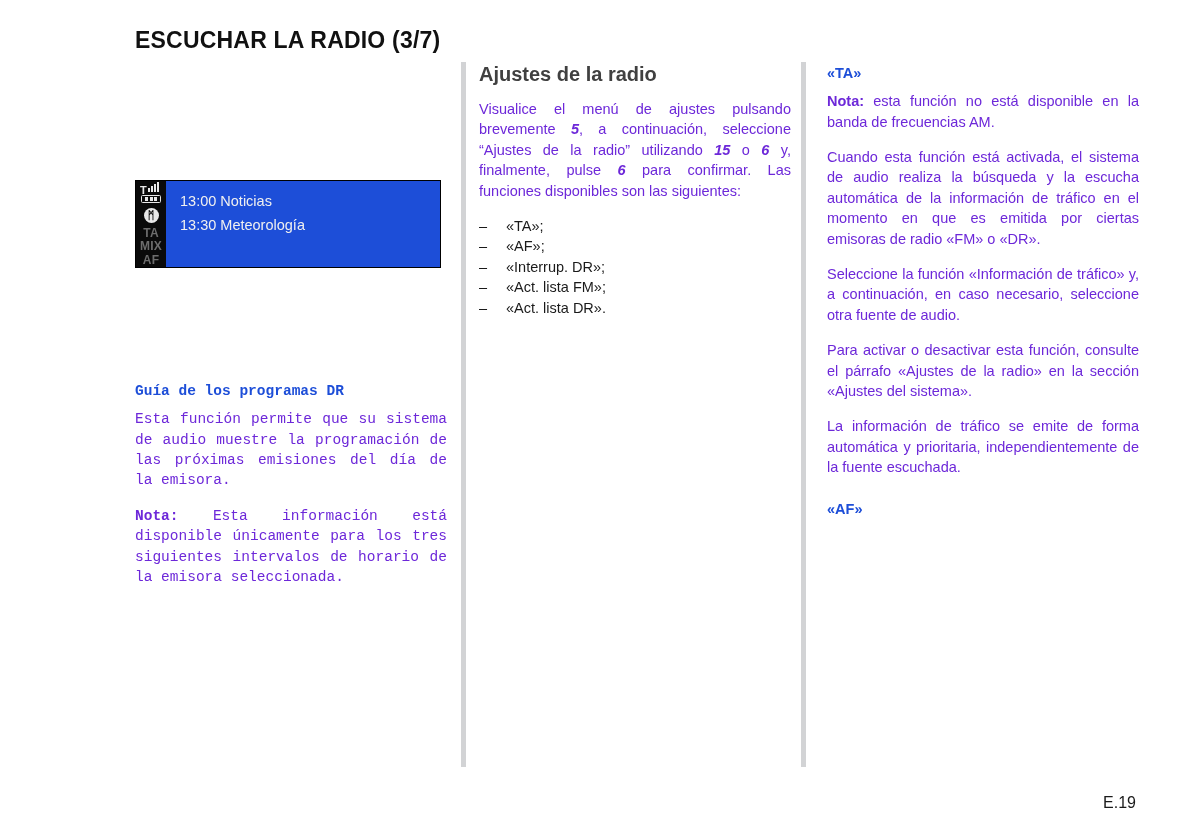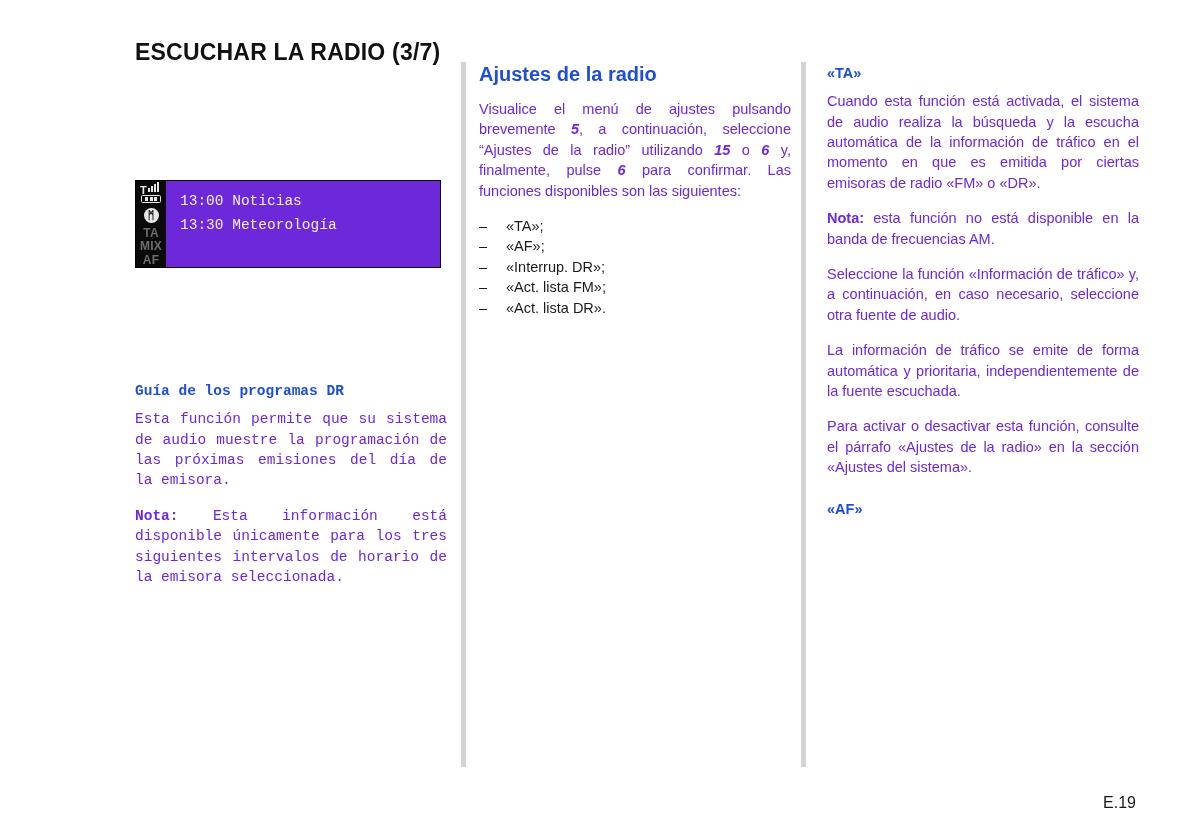--- a/index.html
+++ b/index.html
@@ -18,21 +18,21 @@
 
   .page {
     position: absolute;
     inset: 0;
   }
 
   
   .page-title {
     position: absolute;
     left: 135px;
-    top: 39px;
+    top: 27px;
     font-size: 23px;
     font-weight: bold;
     letter-spacing: 0.2px;
     color: #111;
     white-space: nowrap;
   }
   .page-title .folio {
     font-weight: bold;
   }
 
@@ -55,21 +55,21 @@
   }
   .col-1 { left: 135px; font-family: Liberation Mono, monospace; }
   .col-2 { left: 479px; }
   .col-3 { left: 827px; }
 
   h2.section-head {
     font-size: 20px;
     font-weight: bold;
     margin: 0 0 13px 0;
     line-height: 1.2;
-    color: #1d4ed8;
+    color: #404040;
   }
   h3.sub-head {
     font-size: 14.5px;
     font-weight: bold;
     margin: 0 0 9px 0;
     line-height: 1.25;
     color: #1d4ed8;
   }
   p.body {
     font-size: 14.5px;
@@ -191,24 +191,23 @@
   .rd-tag {
     color: #6d6d6d;
     font-size: 12px;
     line-height: 13.5px;
     font-weight: bold;
     letter-spacing: 0.3px;
   }
 
   .rd-screen {
     flex: 1;
-    background: #6d28d9;
+    background: #1d4ed8;
     padding: 8px 0 13px 14px;
     box-sizing: border-box;
-    font-family: Liberation Mono, monospace;
   }
   .rd-row {
     color: #f0f0f0;
     font-size: 14.5px;
     line-height: 24px;
     white-space: nowrap;
   }
 
   
   .folio-bottom {
@@ -270,23 +269,23 @@
       <li><span class="dash">–</span><span>«TA»;</span></li>
       <li><span class="dash">–</span><span>«AF»;</span></li>
       <li><span class="dash">–</span><span>«Interrup. DR»;</span></li>
       <li><span class="dash">–</span><span>«Act. lista FM»;</span></li>
       <li><span class="dash">–</span><span>«Act. lista DR».</span></li>
     </ul>
   </div>
 
   <div class="col col-3" style="top:64px;">
     <h3 class="sub-head">«TA»</h3>
+    <p class="body"><b>Nota:</b><span> esta función no está disponible en la banda de frecuencias AM.</span></p>
     <p class="body">Cuando esta función está activada, el sistema de audio realiza la búsqueda y la escucha automática de la información de tráfico en el momento en que es emitida por ciertas emisoras de radio «FM» o «DR».</p>
-    <p class="body"><b>Nota:</b><span> esta función no está disponible en la banda de frecuencias AM.</span></p>
     <p class="body">Seleccione la función «Información de tráfico» y, a continuación, en caso necesario, seleccione otra fuente de audio.</p>
+    <p class="body">Para activar o desactivar esta función, consulte el párrafo «Ajustes de la radio» en la sección «Ajustes del sistema».</p>
     <p class="body">La información de tráfico se emite de forma automática y prioritaria, independientemente de la fuente escuchada.</p>
-    <p class="body">Para activar o desactivar esta función, consulte el párrafo «Ajustes de la radio» en la sección «Ajustes del sistema».</p>
     <h3 class="sub-head" style="margin-top:22px;">«AF»</h3>
   </div>
 
   <div class="folio-bottom">E.19</div>
 
 </div>
 
 </body></html>

